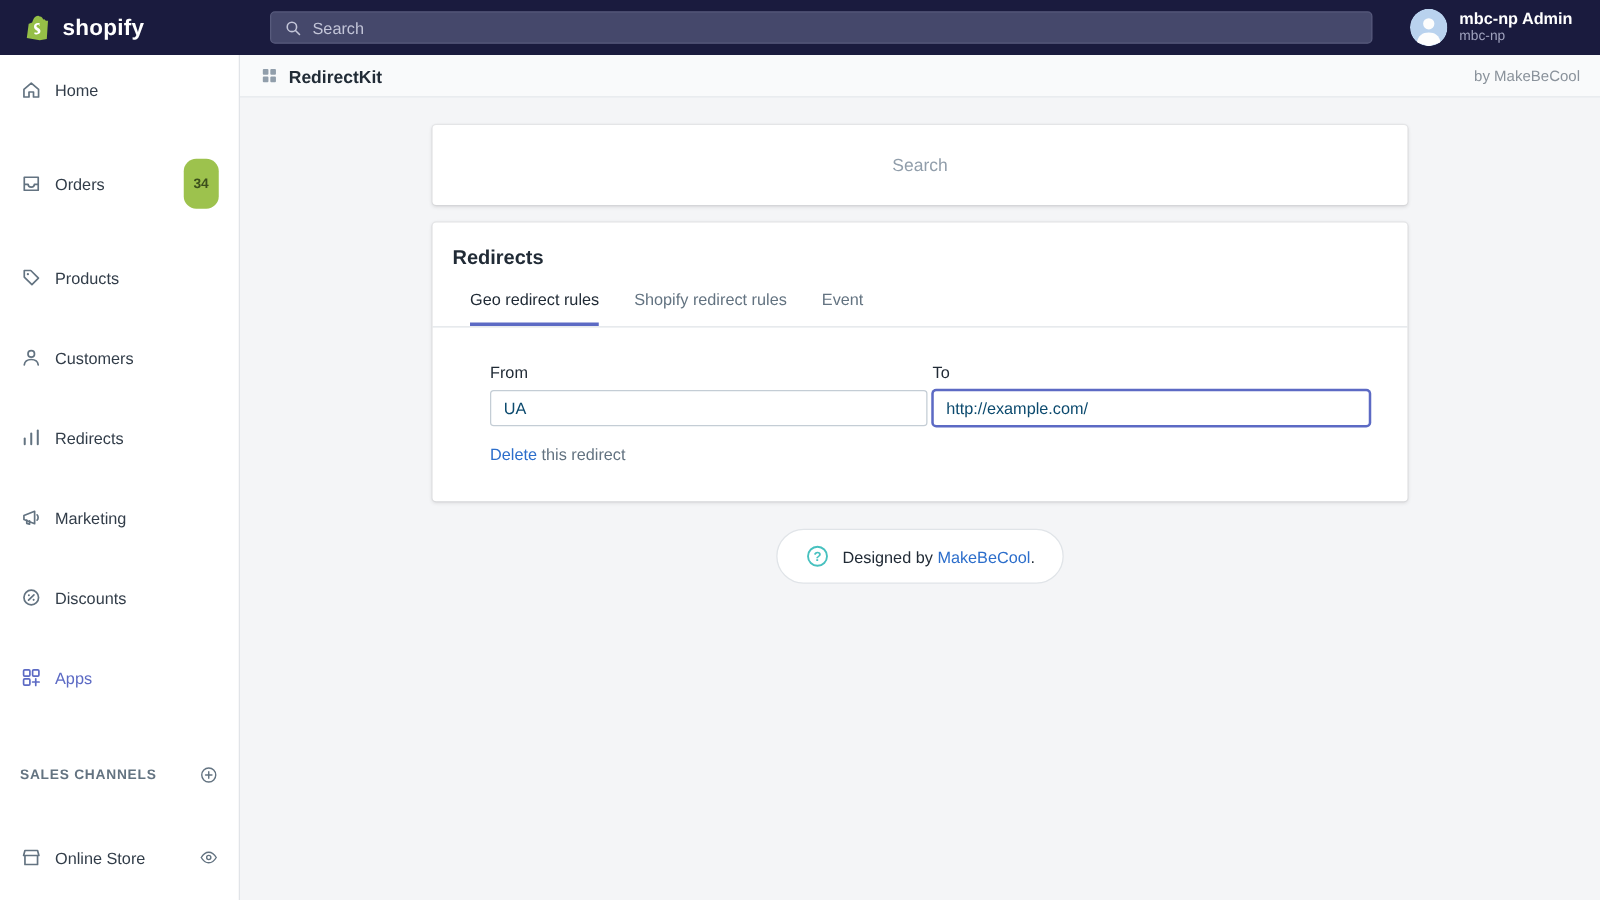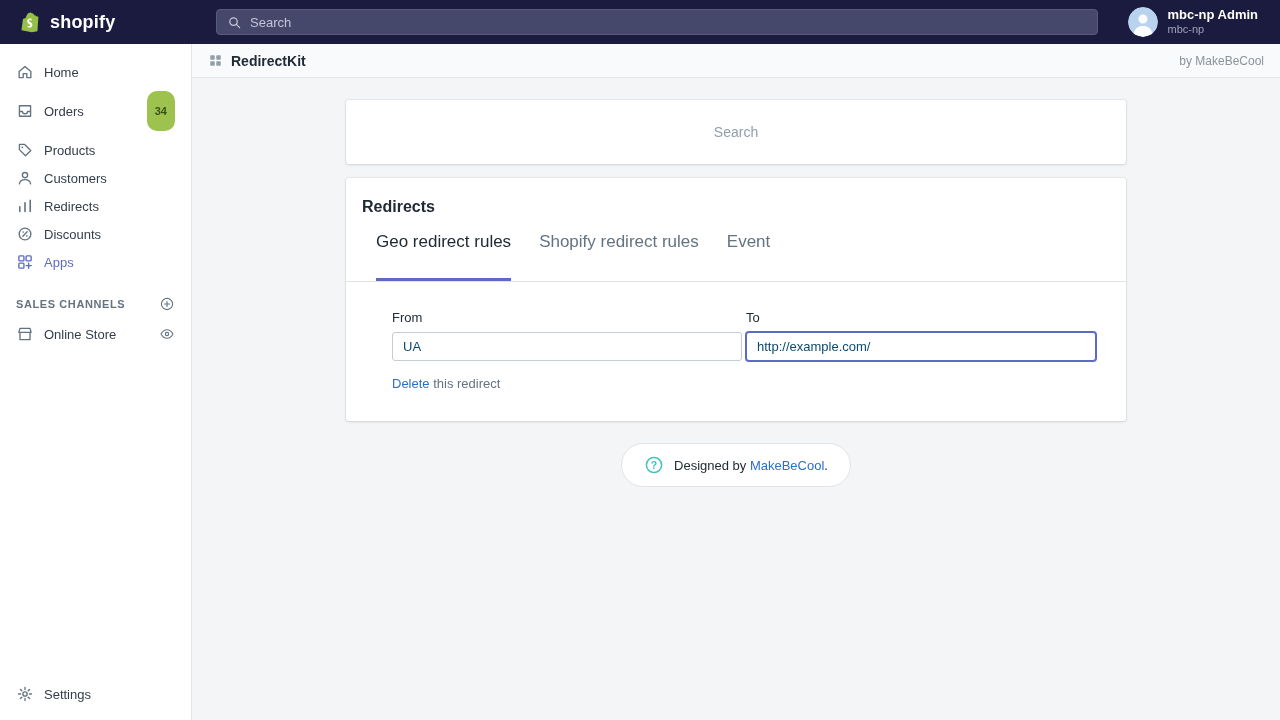--- a/index.html
+++ b/index.html
@@ -17,21 +17,21 @@
   .topbar-search input::placeholder { color:#c3c5d8; }
   .user-chip { display:flex; align-items:center; gap:9px; padding-right:22px; flex-shrink:0; cursor:pointer; }
   .avatar { width:30px; height:30px; border-radius:50%; overflow:hidden; flex-shrink:0; }
   .user-meta { line-height:1.25; }
   .user-name { color:#fff; font-size:13px; font-weight:700; }
   .user-store { color:#9fa2bd; font-size:11px; }
 
   
   .layout { display:flex; height:676px; }
   .sidebar { width:192px; flex-shrink:0; background:#fff; border-right:1px solid #e1e4e8;
-    display:flex; flex-direction:column; padding-top:14px; }
+    display:flex; flex-direction:column; padding-top:14px;gap:36px; }
   .nav-item { display:flex; align-items:center; gap:10px; padding:5px 16px;
     font-size:13px; font-weight:500; color:#323d49; cursor:pointer; }
   .nav-item .icon { width:18px; height:18px; color:#637381; display:flex; }
   .nav-item.active, .nav-item.active .icon { color:#5c6ac4; }
   .badge { margin-left:auto; background:#9dc24d; color:#3c501c; font-size:11px; font-weight:700;
     padding:14px 8px; border-radius:10px; }
   .section-header { display:flex; align-items:center; justify-content:space-between; padding:20px 16px 8px; }
   .section-title { font-size:11px; font-weight:700; color:#637381; letter-spacing:.6px; }
   .icon-btn { color:#637381; width:16px; height:16px; display:flex; cursor:pointer; }
   .trailing-icon { margin-left:auto; color:#637381; width:16px; height:16px; display:flex; cursor:pointer; }
@@ -54,21 +54,21 @@
   .card { background:#fff; border-radius:3px;
     box-shadow:0 0 0 1px rgba(63,63,68,.05), 0 1px 3px 0 rgba(63,63,68,.15); }
   .search-card { margin-top:22px; height:64px; display:flex; }
   .search-card input { flex:1; border:none; outline:none; background:transparent; text-align:center;
     font-size:14px; font-family:inherit; color:#212b36; }
   .search-card input::placeholder { color:#919eab; }
 
   .redirects-card { margin-top:14px; padding-bottom:30px; }
   .redirects-title { font-size:16px; font-weight:700; padding:20px 16px 0; }
   .tabs { display:flex; gap:28px; padding:16px 16px 0 30px; border-bottom:1px solid #dfe3e8; }
-  .tab { font-size:17px; color:#637381; padding-bottom:29px; cursor:pointer; }
+  .tab { font-size:13px; color:#637381; padding-bottom:14px; cursor:pointer; }
   .tab.active { color:#212b36; font-weight:500; box-shadow:inset 0 -3px 0 #5c6ac4; }
 
   .form-row { display:flex; gap:4px; padding:28px 30px 0 46px; }
   .field { flex:1; }
   .field label { display:block; font-size:13px; margin-bottom:7px; color:#212b36; }
   .field input { width:100%; height:29px; border:1px solid #c4cdd5; border-radius:3px;
     padding:4px 10px; font-size:13px; font-family:inherit; color:#0c4a6e; outline:none; background:#fff; }
   .field input.focused { border-color:#5c6ac4; box-shadow:0 0 0 1px #5c6ac4; }
   .delete-row { padding:15px 0 0 46px; font-size:13px; color:#637381; }
   .link { color:#2c6ecb; cursor:pointer; }
@@ -160,20 +160,30 @@
         <svg viewBox="0 0 20 20" width="18" height="18" fill="none" stroke="currentColor" stroke-width="1.8" stroke-linecap="round">
             <path d="M4.2 16 V10.8"></path>
             <path d="M10 16 V6.5"></path>
             <path d="M15.8 16 V3.8"></path>
           </svg>
       </span>
       <span>Redirects</span>
     </div>
     <div class="nav-item">
       <span class="icon">
+        <svg viewBox="0 0 20 20" width="18" height="18" fill="none" stroke="currentColor" stroke-width="1.5" stroke-linejoin="round" stroke-linecap="round">
+            <path d="M3.5 8.2 L13 4.5 V15.5 L3.5 11.8 Z"></path>
+            <path d="M6 12.2 V15.2 L8.5 16 V13"></path>
+            <path d="M15.2 7.6 C16.4 8.6 16.4 11.4 15.2 12.4"></path>
+          </svg>
+      </span>
+      <span>Marketing</span>
+    </div>
+    <div class="nav-item">
+      <span class="icon">
         <svg viewBox="0 0 20 20" width="18" height="18" fill="none" stroke="currentColor" stroke-width="1.5">
             <circle cx="10" cy="10" r="6.5"></circle>
             <path d="M7.6 12.4 L12.4 7.6" stroke-linecap="round"></path>
             <circle cx="7.9" cy="7.9" r=".9" fill="currentColor" stroke="none"></circle>
             <circle cx="12.1" cy="12.1" r=".9" fill="currentColor" stroke="none"></circle>
           </svg>
       </span>
       <span>Discounts</span>
     </div>
     <div class="nav-item active">

